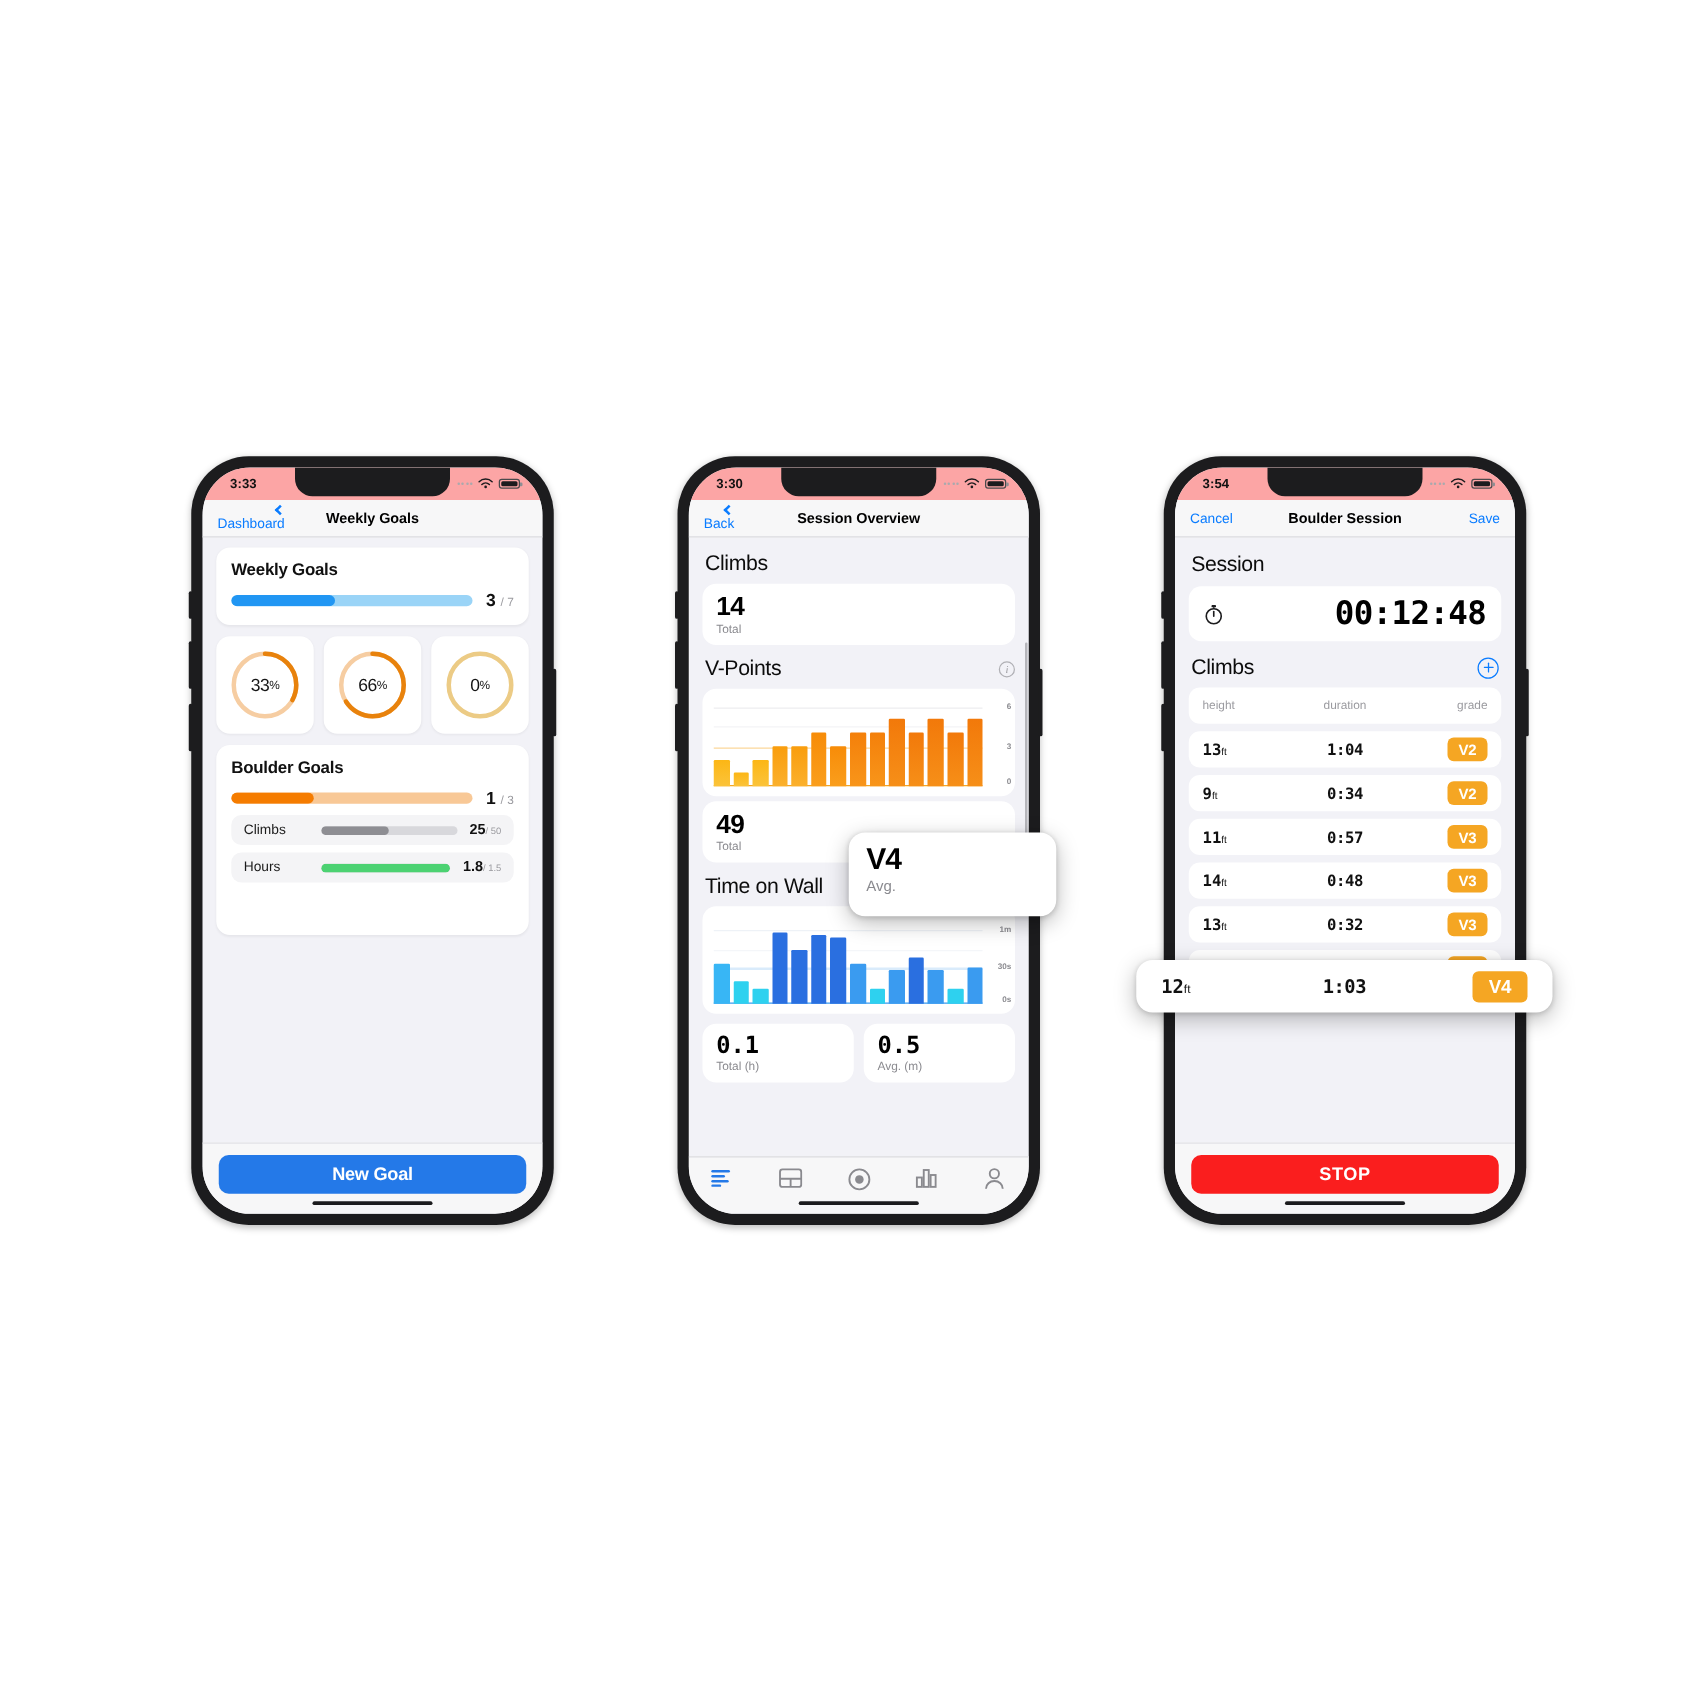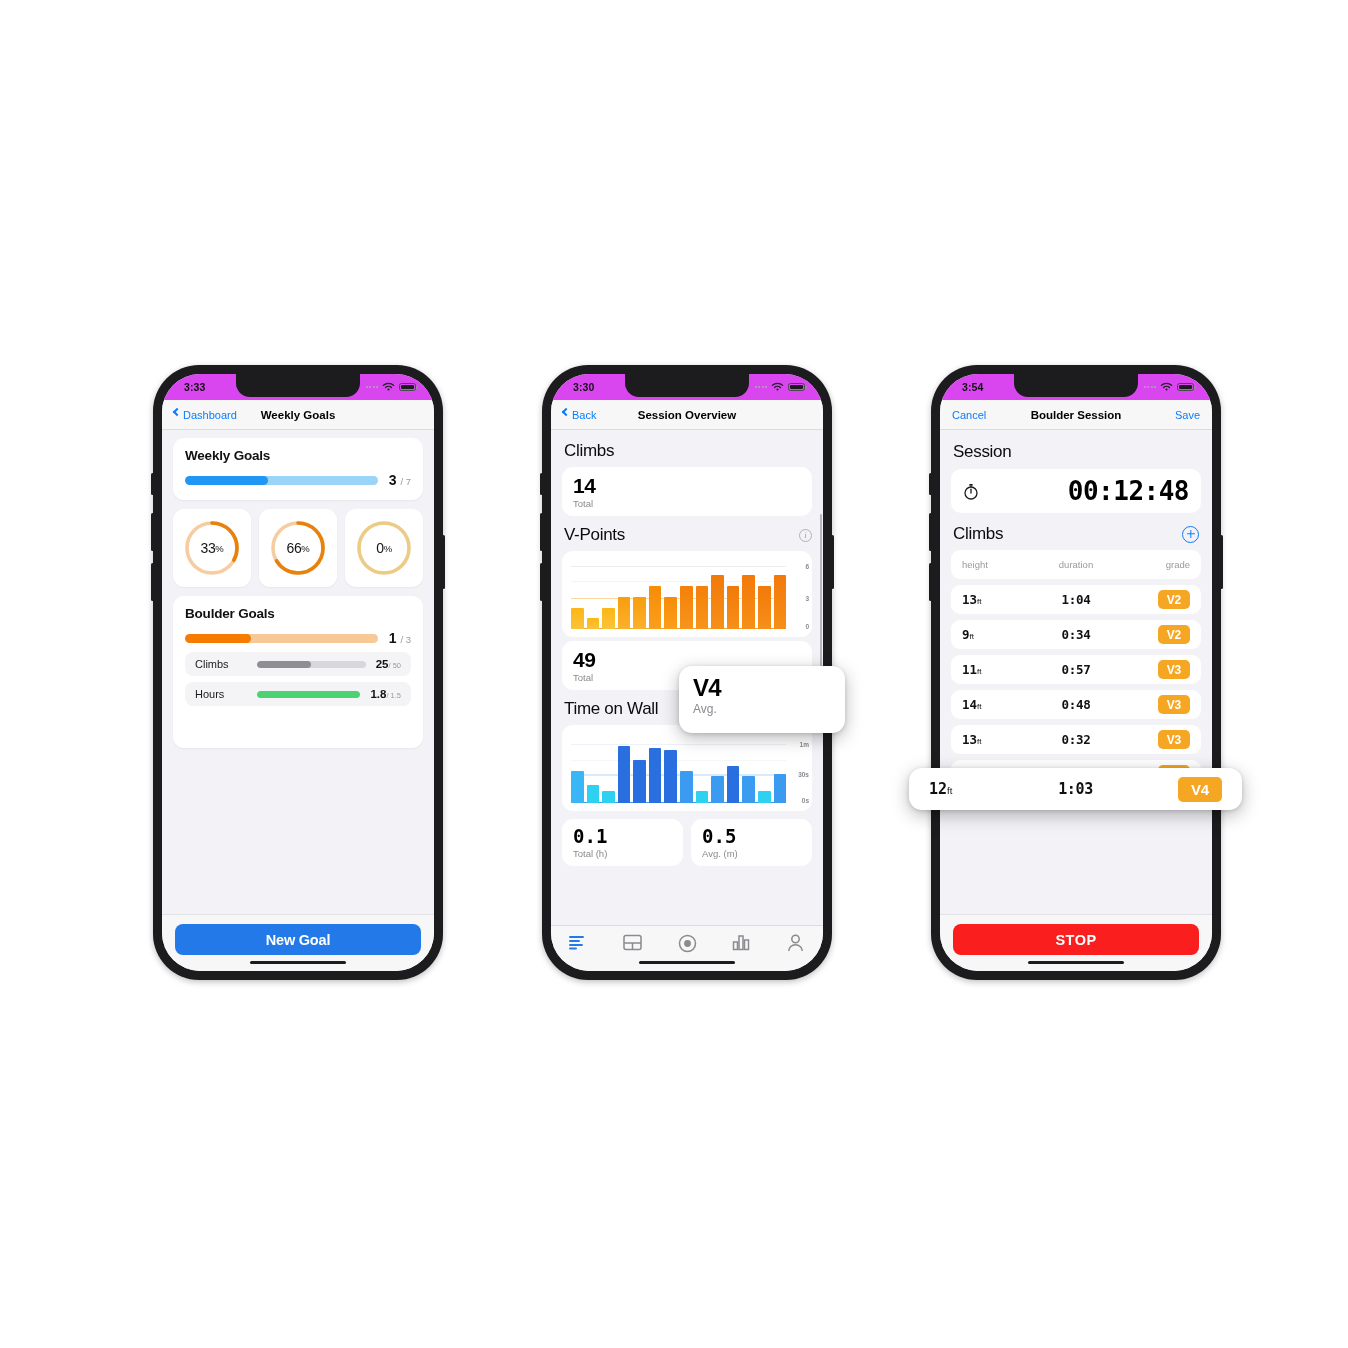--- a/index.html
+++ b/index.html
@@ -43,21 +43,21 @@
   
   .btn-side { position: absolute; background: #1c1c1e; border-radius: 2px; }
   .btn-left1 { left: -2px; top: 108px; width: 3px; height: 22px; }
   .btn-left2 { left: -2px; top: 148px; width: 3px; height: 38px; }
   .btn-left3 { left: -2px; top: 198px; width: 3px; height: 38px; }
   .btn-right { right: -2px; top: 170px; width: 3px; height: 54px; }
 
   
   .statusbar {
     position: relative; height: 26px;
-    background: #d946ef;
+    background: #fca5a5;
     display: flex; align-items: center;
     padding: 0 18px 0 22px;
     font-size: 10.5px; font-weight: 700; color: #111;
     z-index: 20;
   }
   .sb-time { letter-spacing: .1px; }
   .sb-right { margin-left: auto; display: flex; align-items: center; gap: 4px; }
   .dots { display: flex; gap: 1.5px; align-items: flex-end; }
   .dots i { display: block; width: 2px; height: 2px; background: #a9a9ad; border-radius: 50%; }
   .batt {
@@ -70,21 +70,21 @@
   }
   .batt i { display: block; width: 100%; height: 100%; background: #1c1c1e; border-radius: 1.2px; }
 
   
   .navbar {
     height: 30px; background: #f7f7f8;
     border-bottom: 1px solid #dcdce0;
     display: flex; align-items: center; padding: 0 12px;
     position: relative; z-index: 10;
   }
-  .nav-left, .nav-right { display: flex; align-items: flex-start; gap: 2px; font-size: 11px; color: #0a7cff; white-space: nowrap; }
+  .nav-left, .nav-right { display: flex; align-items: flex-end; gap: 2px; font-size: 11px; color: #0a7cff; white-space: nowrap; flex-direction: column; }
   .nav-right { margin-left: auto; }
   .nav-title {
     position: absolute; left: 0; right: 0; text-align: center;
     font-size: 11.5px; font-weight: 700; color: #000; pointer-events: none;
   }
   .chev {
     width: 6px; height: 6px; border-left: 2px solid #0a7cff; border-bottom: 2px solid #0a7cff;
     transform: rotate(45deg); margin-right: 1px;
   }
 

